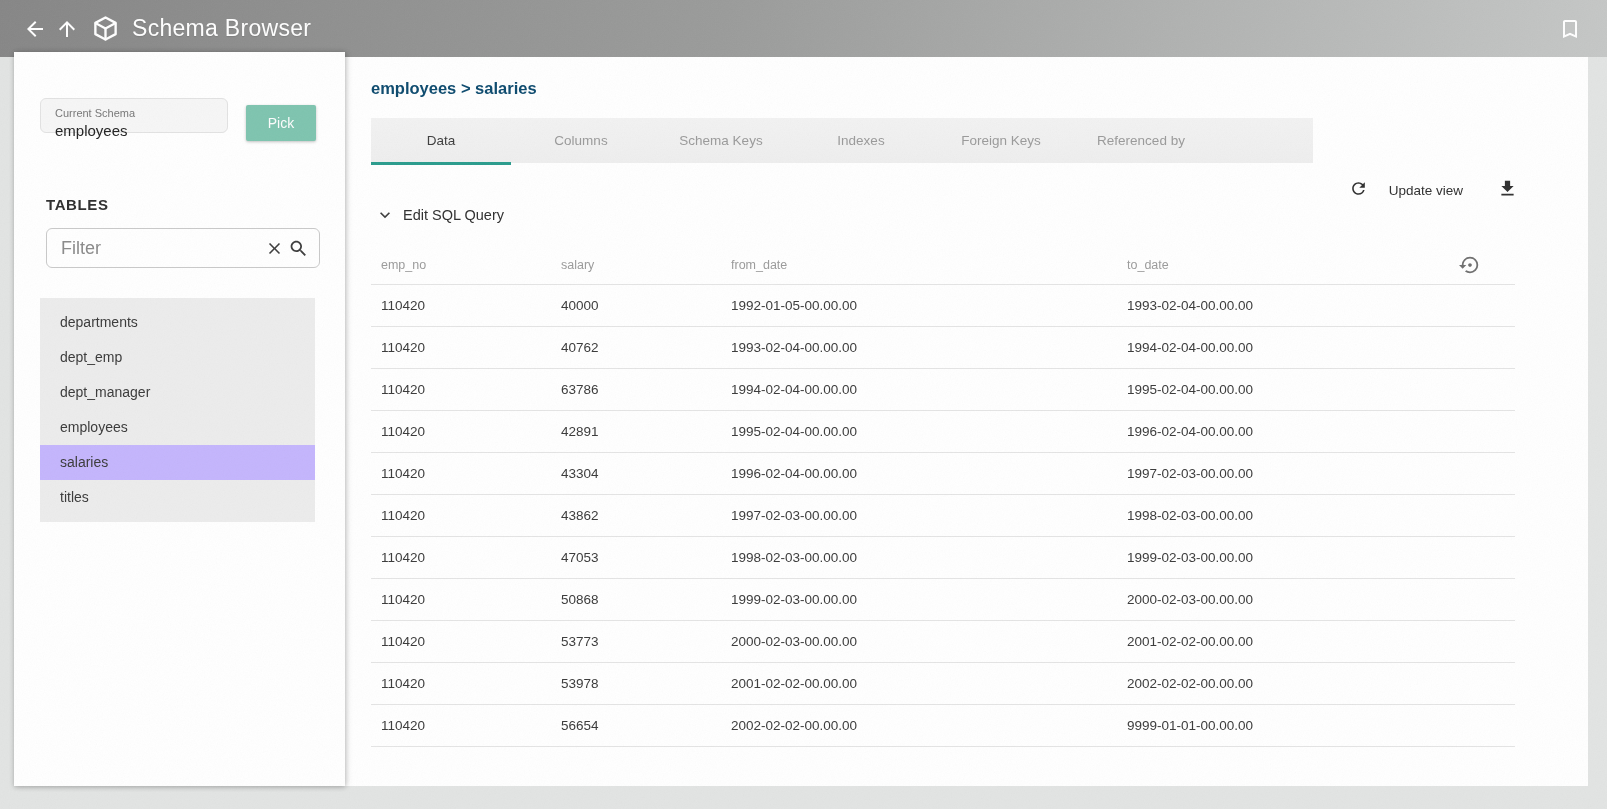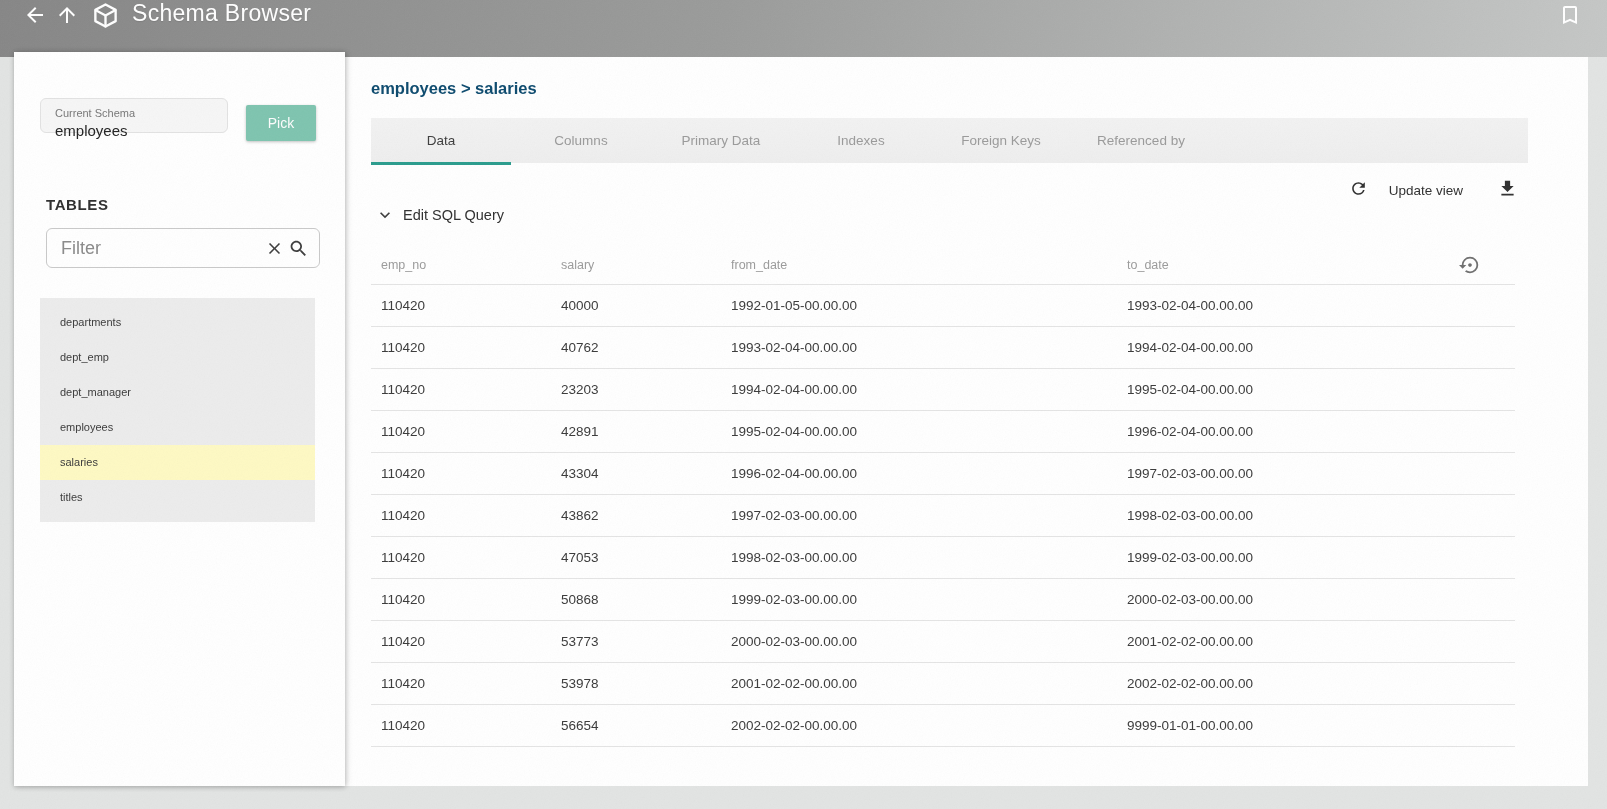--- a/index.html
+++ b/index.html
@@ -11,21 +11,21 @@
   }
   
   .noise {
     position: absolute; inset: 0; width: 100%; height: 100%;
     opacity: .05; pointer-events: none; z-index: 99;
   }
   
   .topbar {
     position: absolute; top: 0; left: 0; width: 1607px; height: 57px;
     background: linear-gradient(100deg, #868686 0%, #9a9b9a 45%, #c5c7c6 100%);
-    display: flex; color: #fff;
+    display: flex; align-items: center; color: #fff;
     padding: 0 20px; z-index: 5;
   }
   .tb-icon { display: inline-flex; align-items: center; justify-content: center;
     width: 30px; height: 30px; margin-right: 2px; cursor: pointer; }
   .tb-icon svg { display: block; }
   .app-icon { margin-left: 6px; margin-right: 8px; cursor: default; }
   .tb-title { font-size: 23px; font-weight: 400; letter-spacing: .3px; margin-left: 4px;
     text-shadow: 0 1px 1px rgba(0,0,0,.1); }
   .tb-spacer { flex: 1; }
   
@@ -56,30 +56,30 @@
     border: 1px solid #c9c9c9; border-radius: 6px;
     display: flex; align-items: center; padding: 0 10px 0 14px; background: #fff;
   }
   .filter-input { flex: 1; border: none; outline: none; font-size: 18px;
     font-family: inherit; color: #333; background: transparent; min-width: 0; }
   .filter-input::placeholder { color: #8a8a8a; opacity: 1; }
   .fb-icon { display: inline-flex; align-items: center; color: #3c3c3c;
     cursor: pointer; margin-left: 4px; }
   .table-list { margin: 30px 0 0 26px; width: 275px; background: #ececec; padding: 7px 0; }
   .table-item { height: 35px; line-height: 35px; padding-left: 20px;
-    font-size: 11px; color: #3a3a3a; cursor: pointer; }
-  .table-item.selected { background: #fef9c3; }
+    font-size: 14px; color: #3a3a3a; cursor: pointer; }
+  .table-item.selected { background: #c4b5fd; }
   
   .main {
     position: absolute; left: 345px; top: 57px; width: 1243px; height: 729px;
     background: #fff; z-index: 4;
   }
   .breadcrumb { margin: 22px 0 0 26px; font-size: 16.5px; font-weight: bold; color: #0c4a6e; }
   .tabstrip {
-    margin: 20px 16px 0 26px; width: 1157px; height: 45px;
+    margin: 20px 16px 0 26px; width: 942px; height: 45px;
     background: linear-gradient(#f2f2f2, #eeeeee);
     display: flex; position: relative;
   }
   .tab { width: 140px; display: flex; align-items: center; justify-content: center;
     font-size: 13.5px; color: #9a9a9a; cursor: pointer; position: relative; }
   .tab.active { color: #3d3d3d; }
   .tab.active::after { content: ""; position: absolute; left: 0; right: 0; bottom: -2px;
     height: 3px; background: var(--underline, #2a9c8d); }
   .actions-row { margin-top: 10px; height: 30px; display: flex; align-items: center;
     justify-content: flex-end; padding-right: 70px; }
@@ -163,21 +163,21 @@
       <div class="table-item">titles</div>
     </div>
 </div>
 
 <div class="main">
   <div class="breadcrumb">employees &gt; salaries</div>
 
   <div class="tabstrip" id="tabstrip">
       <div class="tab active">Data</div>
       <div class="tab">Columns</div>
-      <div class="tab">Primary Data</div>
+      <div class="tab">Schema Keys</div>
       <div class="tab">Indexes</div>
       <div class="tab">Foreign Keys</div>
       <div class="tab">Referenced by</div>
     </div>
 
   <div class="actions-row">
     <span class="update-view">
       <svg width="19" height="19" viewBox="0 0 24 24" fill="currentColor">
           <path d="M17.65 6.35A7.958 7.958 0 0 0 12 4c-4.42 0-7.99 3.58-7.99 8s3.57 8 7.99 8c3.73 0 6.84-2.55 7.73-6h-2.08A5.99 5.99 0 0 1 12 18c-3.31 0-6-2.69-6-6s2.69-6 6-6c1.66 0 3.14.69 4.22 1.78L13 11h7V4l-2.35 2.35z"></path>
         </svg>
@@ -219,21 +219,21 @@
         </div>
         <div class="trow data-row">
           <div class="td">110420</div>
           <div class="td">40762</div>
           <div class="td">1993-02-04-00.00.00</div>
           <div class="td">1994-02-04-00.00.00</div>
           <div class="td"></div>
         </div>
         <div class="trow data-row">
           <div class="td">110420</div>
-          <div class="td">23203</div>
+          <div class="td">63786</div>
           <div class="td">1994-02-04-00.00.00</div>
           <div class="td">1995-02-04-00.00.00</div>
           <div class="td"></div>
         </div>
         <div class="trow data-row">
           <div class="td">110420</div>
           <div class="td">42891</div>
           <div class="td">1995-02-04-00.00.00</div>
           <div class="td">1996-02-04-00.00.00</div>
           <div class="td"></div>

